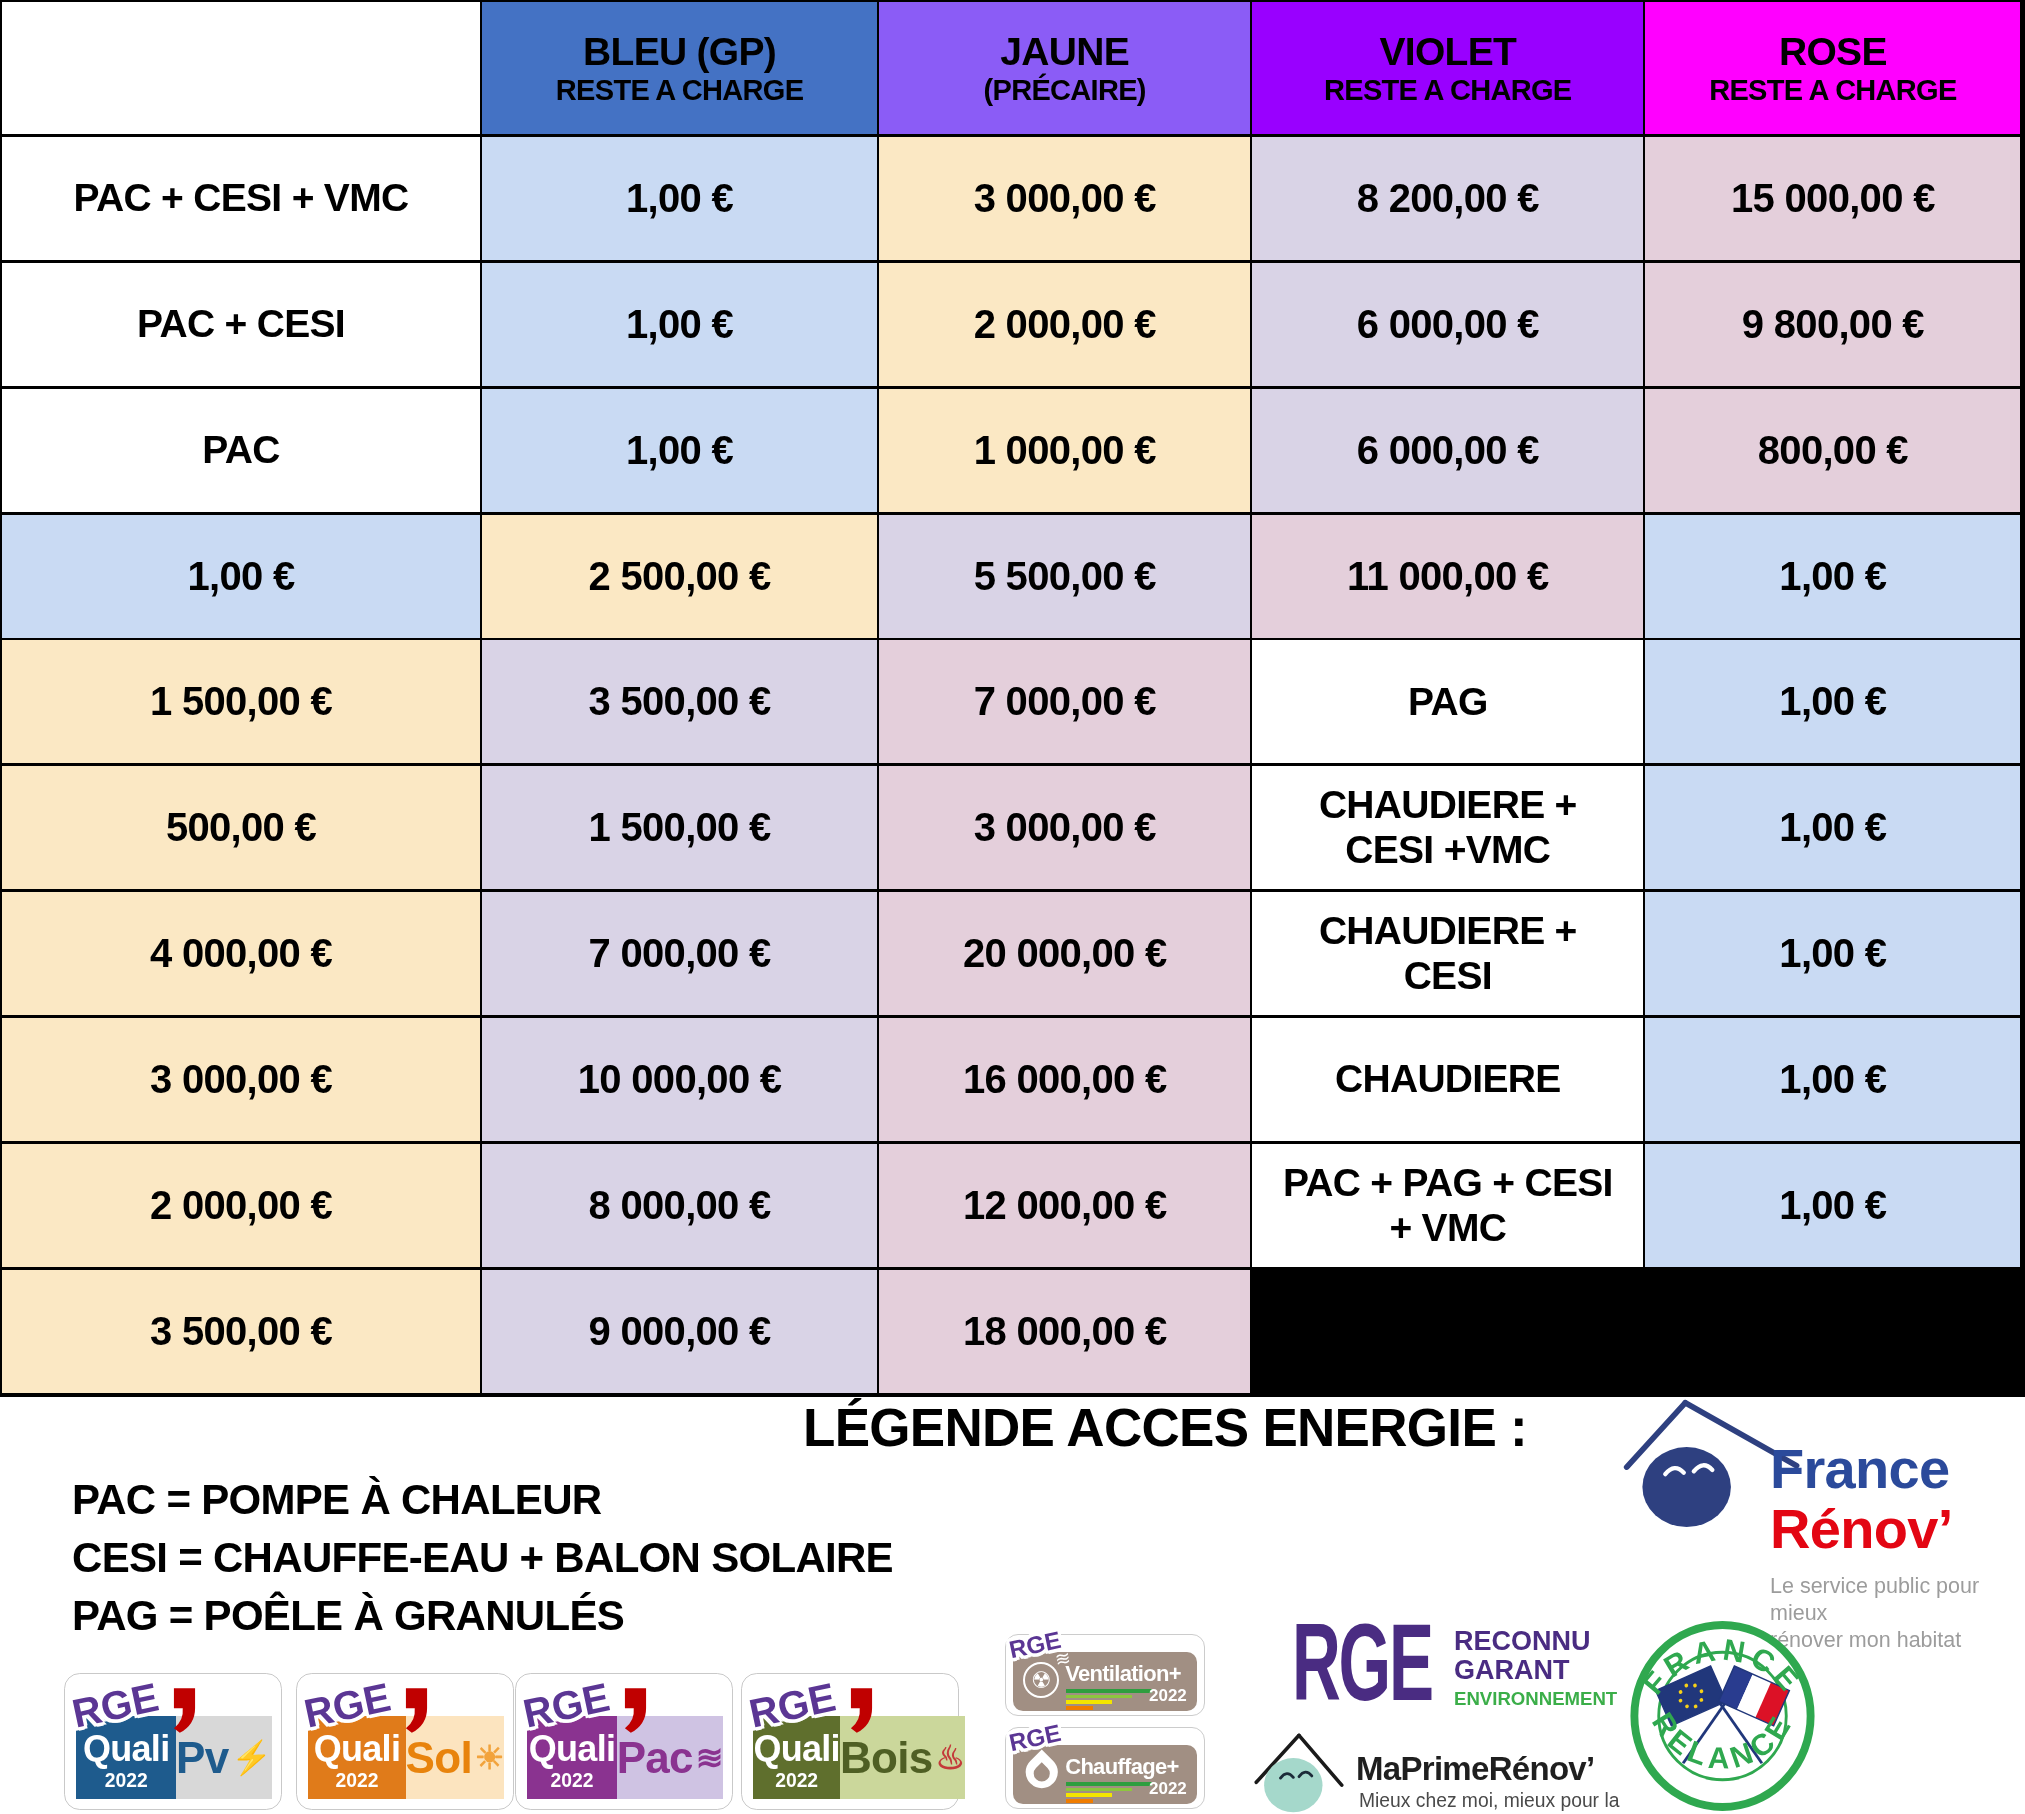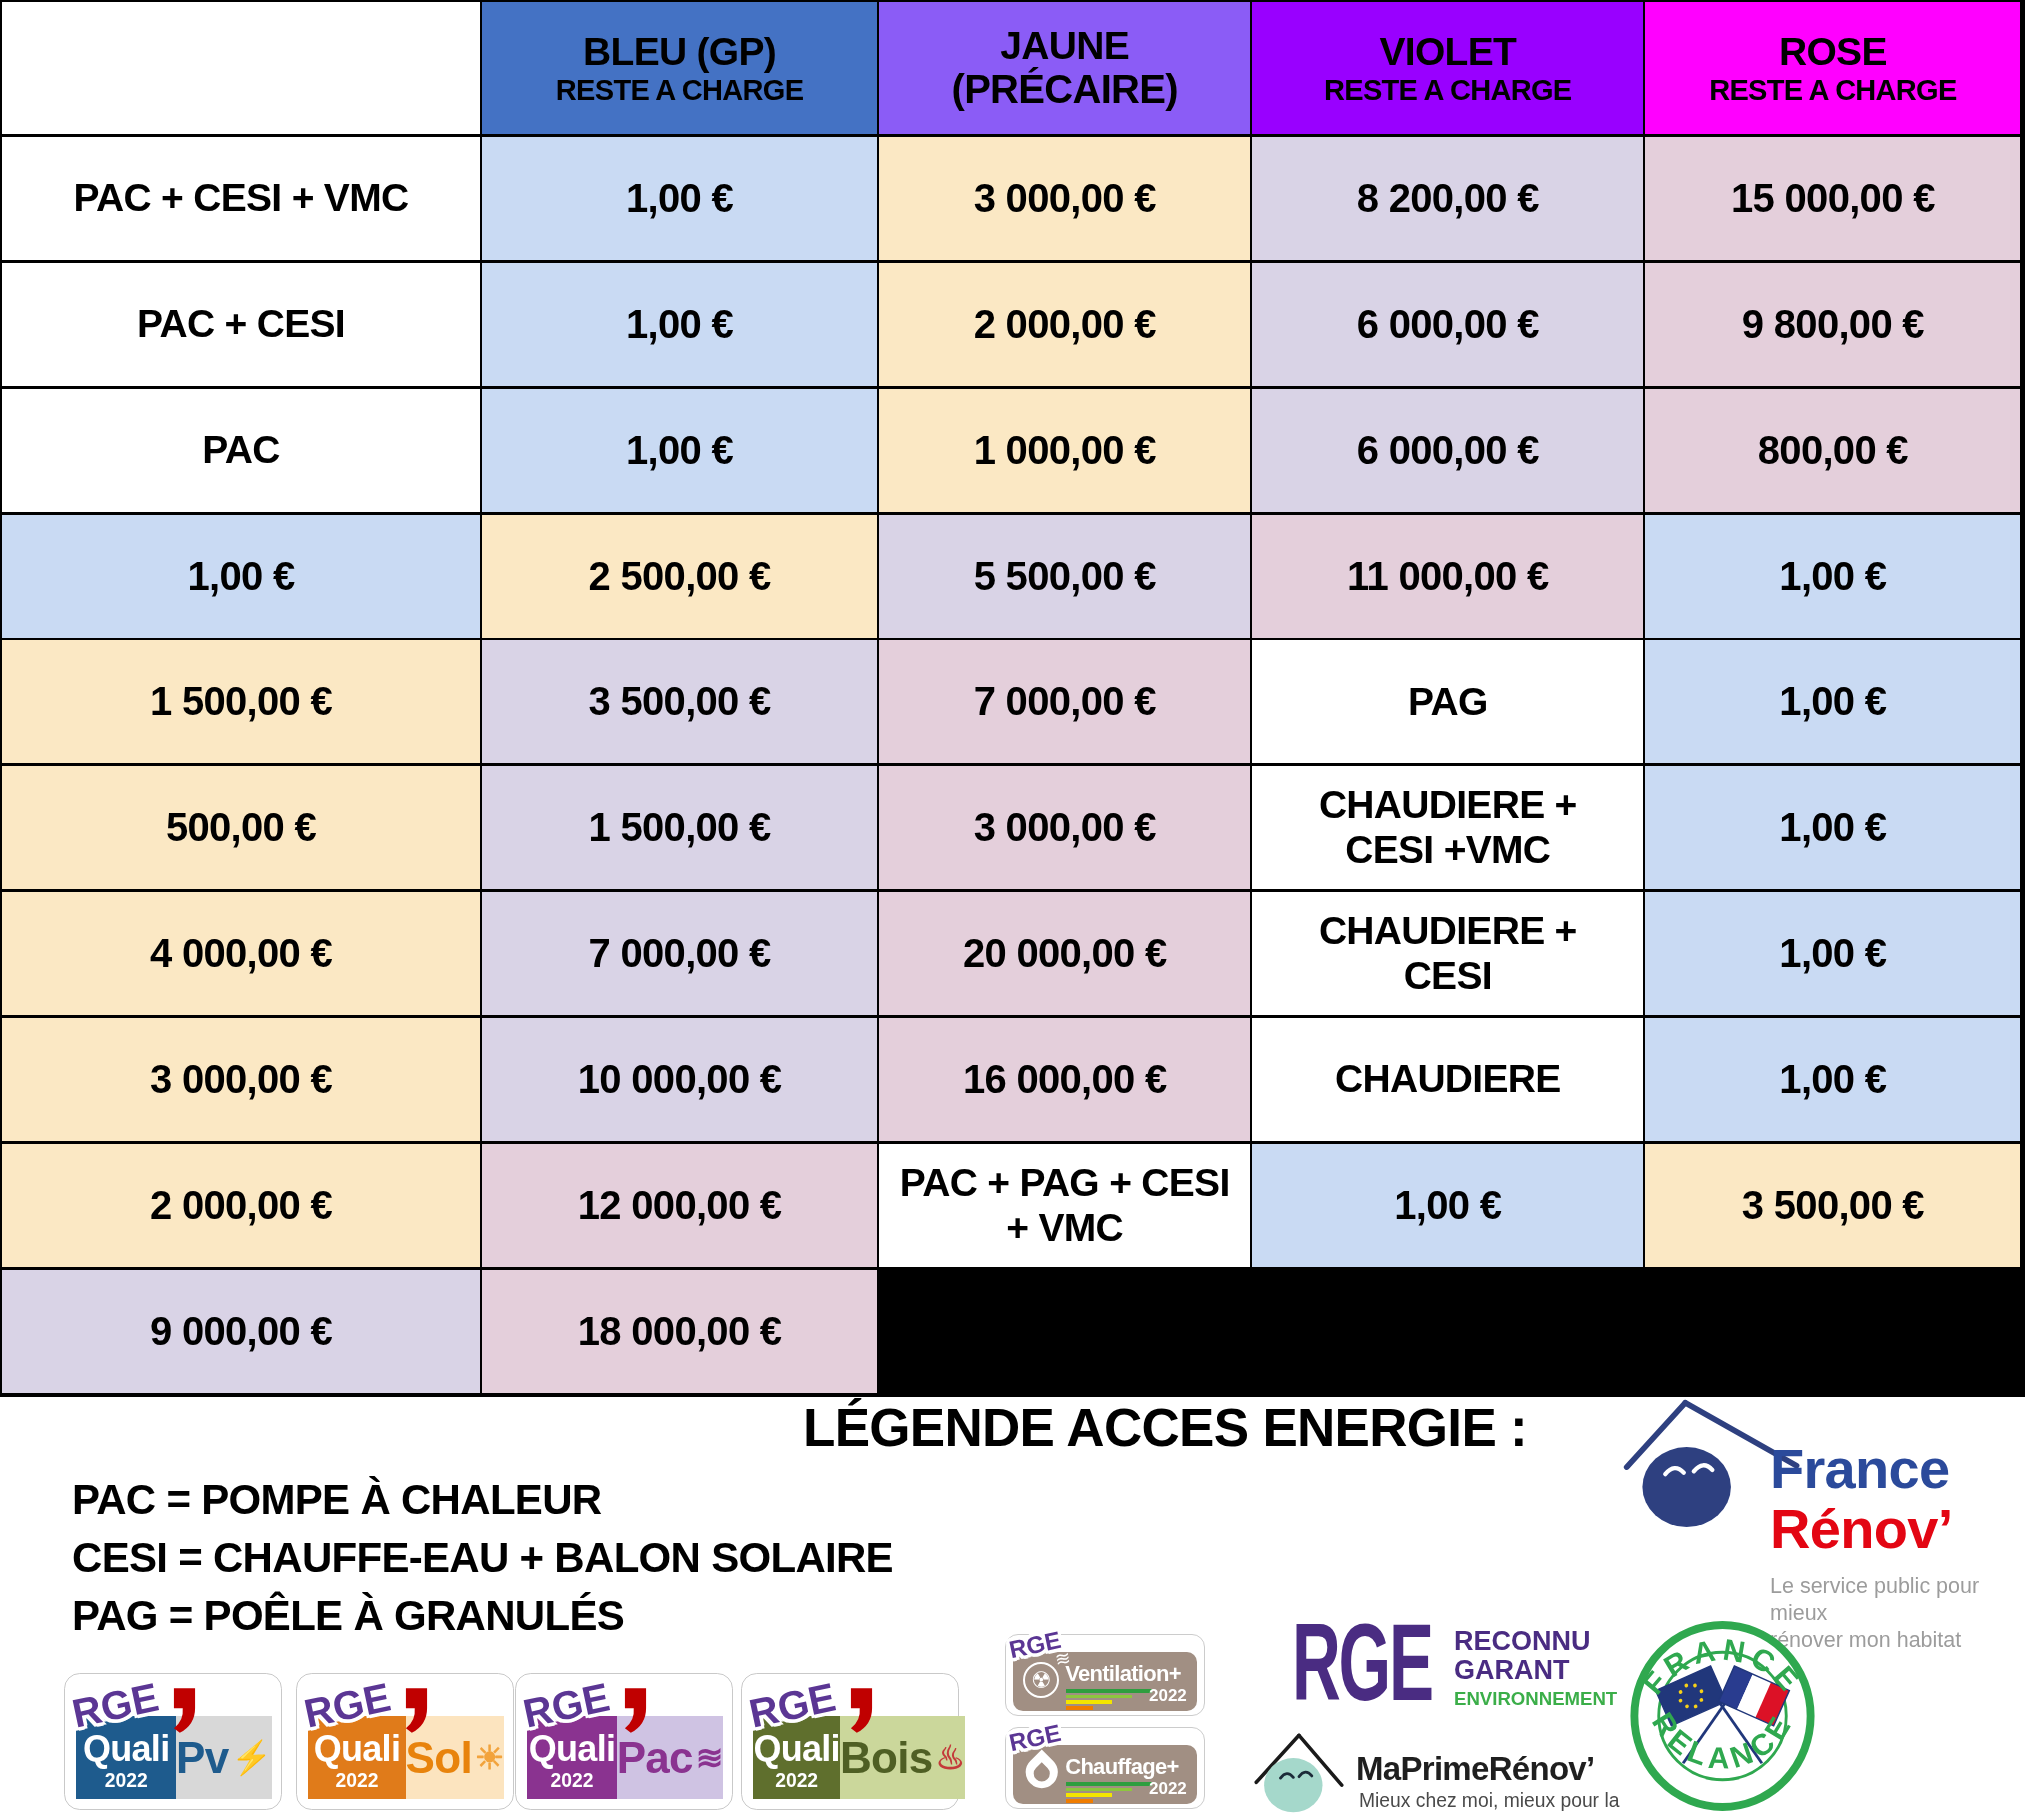--- a/index.html
+++ b/index.html
@@ -9,21 +9,21 @@
   
   .tbl{position:absolute;left:0;top:0;width:2025px;height:1397px;box-sizing:border-box;
     display:grid;grid-template-columns:478px 395px 371px 391px 375px;
     grid-template-rows:132px repeat(10,123px);
     column-gap:2.1px;row-gap:2.9px;background:#000;border:2.9px solid #000;}
   .cell{display:flex;align-items:center;justify-content:center;font-weight:bold;}
   .corner{background:#fff;}
   .hdr{flex-direction:column;line-height:1.12;text-align:center;}
   .hdr .t{font-size:39px;font-weight:bold;letter-spacing:-0.7px;}
   .hdr .s{font-size:29px;font-weight:bold;letter-spacing:-0.7px;}
-  .hd-jaune .s{font-size:40px;}
+  .hd-jaune .s{font-size:29px;}
   .hd-bleu{background:#4472C4;}
   .hd-jaune{background:#8b5cf6;}
   .hd-violet{background:#9900FF;}
   .hd-rose{background:#FF00FF;}
   .lbl{background:#fff;font-size:39px;letter-spacing:-0.7px;text-align:center;
     white-space:pre-line;line-height:1.15;}
   .val{font-size:40px;letter-spacing:-0.7px;}
   .bg-bleu{background:#C9DAF3;}
   .bg-jaune{background:#FBE8C4;}
   .bg-violet{background:#D9D3E6;}
@@ -162,20 +162,21 @@
     <div class="cell lbl">CHAUDIERE +
 CESI</div>
     <div class="cell val bg-bleu">1,00 €</div>
     <div class="cell val bg-jaune">3 000,00 €</div>
     <div class="cell val bg-violet">10 000,00 €</div>
     <div class="cell val bg-rose">16 000,00 €</div>
 
     <div class="cell lbl">CHAUDIERE</div>
     <div class="cell val bg-bleu">1,00 €</div>
     <div class="cell val bg-jaune">2 000,00 €</div>
+    <div class="cell val bg-violet">8 000,00 €</div>
     <div class="cell val bg-rose">12 000,00 €</div>
 
     <div class="cell lbl">PAC + PAG + CESI
 + VMC</div>
     <div class="cell val bg-bleu">1,00 €</div>
     <div class="cell val bg-jaune">3 500,00 €</div>
     <div class="cell val bg-violet">9 000,00 €</div>
     <div class="cell val bg-rose">18 000,00 €</div>
   </div>
 

